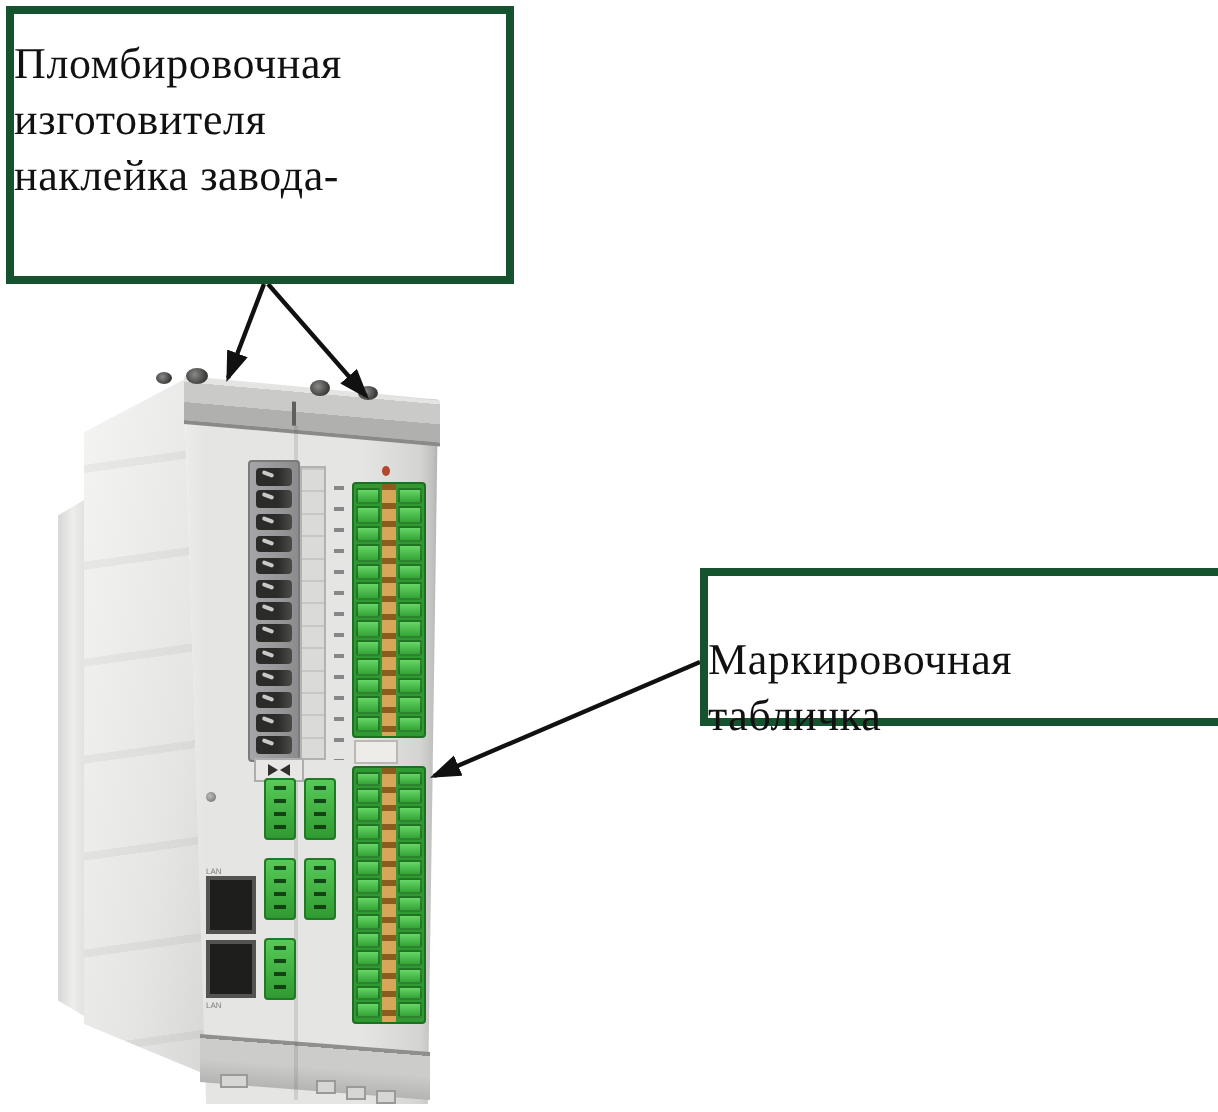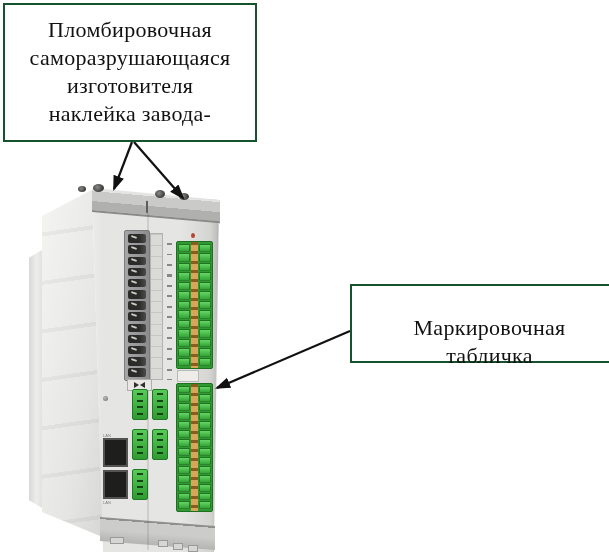--- a/index.html
+++ b/index.html
@@ -4,23 +4,23 @@
 <style>
   * { box-sizing: border-box; margin: 0; padding: 0; }
   html,body { background:#fff; }
   .stage {
     position: relative; width: 609px; height: 556px;
     background: #ffffff; overflow: hidden;
     font-family: "Liberation Serif", "DejaVu Serif", serif;
   }
   
   .label-box {
-    position: absolute; background: #ffffff; border: 2px solid #14532d;
+    position: absolute; background: #ffffff; border: 4px solid #14532d;
     font-size: 22px; line-height: 28px; letter-spacing: .3px;
-    text-align: center; color: #111; z-index: 7;
+    color: #111; z-index: 7;
   }
   .label-seal    { left: 3px;   top: 3px;   width: 254px; height: 139px; padding-top: 11px; }
   .label-marking { left: 350px; top: 284px; width: 279px; height: 79px;  padding-top: 28px; }
   
   svg.arrows { position:absolute; left:0; top:0; width:609px; height:556px; z-index:6; pointer-events:none; }
   
   .part { position:absolute; }
   .flange-strip { left:29px; top:250px; width:13px; height:258px; z-index:1;
     background: linear-gradient(90deg,#d7d7d5,#ededeb 55%,#e2e2e0);
     clip-path: polygon(0 3%,100% 0,100% 100%,0 97%); }
@@ -243,21 +243,20 @@
         <path d="M0,0 L7,2.5 L0,5 z" fill="#111"></path>
       </marker>
     </defs>
     <line x1="132" y1="142" x2="114" y2="189" stroke="#111" stroke-width="2.2" marker-end="url(#ah)"></line>
     <line x1="134" y1="142" x2="183" y2="198" stroke="#111" stroke-width="2.2" marker-end="url(#ah)"></line>
     <line x1="350" y1="331" x2="217" y2="388" stroke="#111" stroke-width="2.2" marker-end="url(#ah)"></line>
   </svg>
 
   <div class="label-box label-seal">
     <div>Пломбировочная</div>
-    <div>саморазрушающаяся</div>
     <div>изготовителя</div>
     <div>наклейка завода-</div>
   </div>
   <div class="label-box label-marking">
     <div>Маркировочная</div>
     <div>табличка</div>
   </div>
 
 </div>
 

